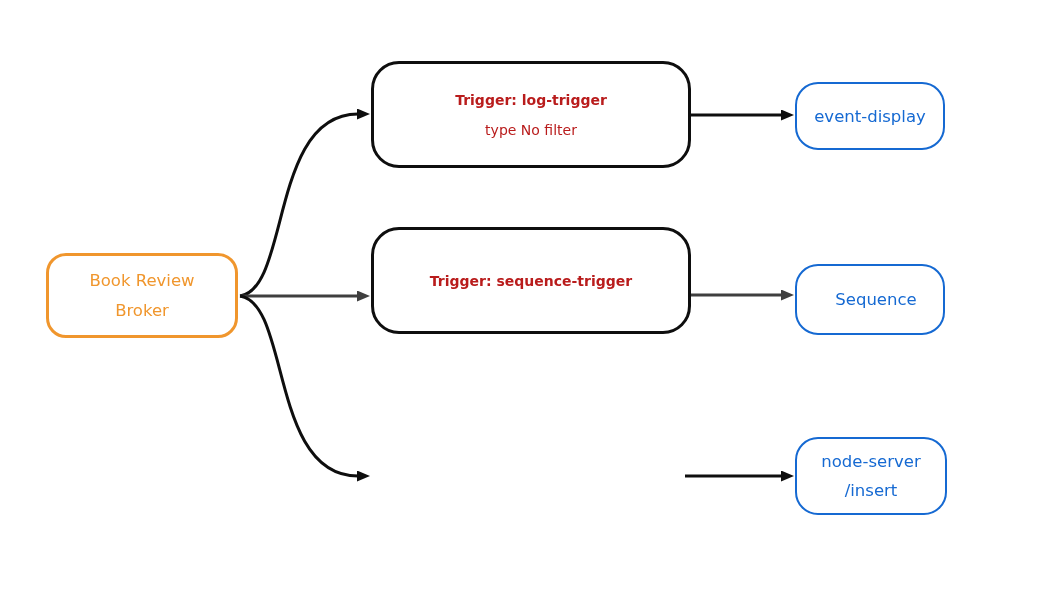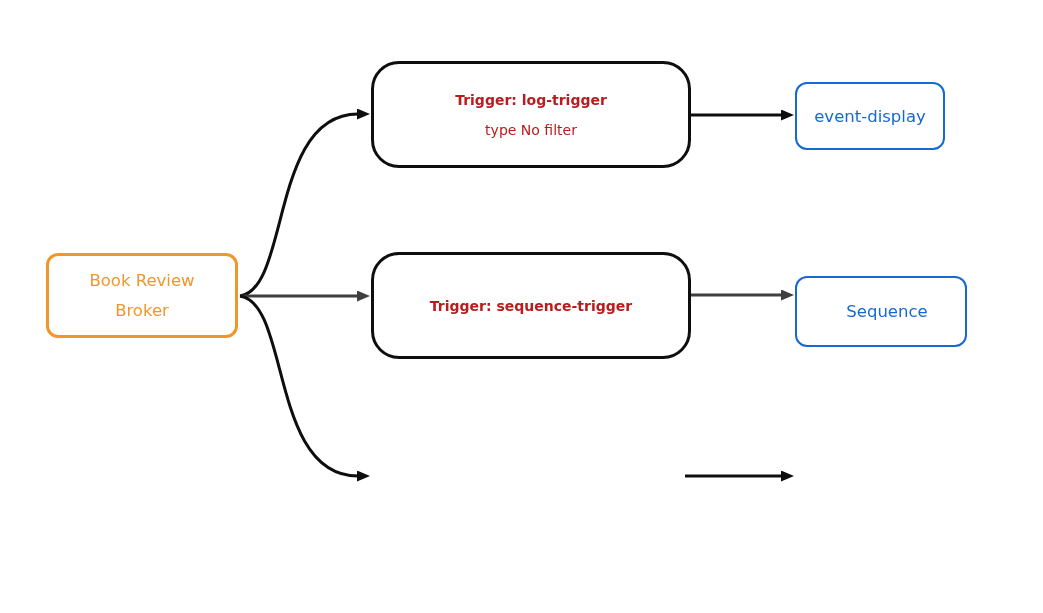--- a/index.html
+++ b/index.html
@@ -29,58 +29,58 @@
     flex-direction: column;
     align-items: center;
     justify-content: center;
     background: #ffffff;
     text-align: center;
   }
   .broker {
     left: 46px; top: 253px;
     width: 192px; height: 85px;
     border: 3px solid #F0962D;
-    border-radius: 12px;
+    border-radius: 20px;
     color: #F0962D;
     font-size: 16.5px;
     line-height: 30px;
   }
   .broker .label-wrap {
     max-width: 120px;
   }
   .trigger {
     border: 3px solid #0E0E0E;
     border-radius: 28px;
     color: #b91c1c;
     font-size: 14px;
     line-height: 30px;
     left: 371px;
     width: 320px;
   }
   .trigger-1 { top: 61px;  height: 107px; }
-  .trigger-2 { top: 252px; height: 107px; text-align: center; }
+  .trigger-2 { top: 227px; height: 107px; text-align: center; }
   .trigger-3 { top: 413px; height: 124px; }
   .trigger .tline { width: 100%; }
   .trigger .t-title { font-weight: 700; }
   .trigger .bold { font-weight: 700; }
   .trigger .tline.align-right {
     text-align: right;
     padding-right: 22px;
     box-sizing: border-box;
   }
   .sink {
     border: 2.5px solid #1569D2;
-    border-radius: 12px;
+    border-radius: 23px;
     color: #1569D2;
     font-size: 16.5px;
     line-height: 29px;
     left: 795px;
   }
   .sink-1 { top: 82px;  width: 150px; height: 68px; }
-  .sink-2 { top: 276px; width: 172px; height: 71px; padding-left: 12px; }
+  .sink-2 { top: 264px; width: 150px; height: 71px; padding-left: 12px; }
   .sink-3 { top: 437px; width: 152px; height: 78px; }
   .sink .label-wrap { max-width: 112px; }
 </style>
 </head>
 <body>
 
 <div id="canvas">
 
   <svg id="edges" viewBox="0 0 1043 613" xmlns="http://www.w3.org/2000/svg">
     <defs>
@@ -116,14 +116,17 @@
 
 
   <div class="node sink sink-1">
     <div class="label-wrap">event-display</div>
   </div>
 
   <div class="node sink sink-2">
     <div class="label-wrap">Sequence</div>
   </div>
 
+  <div class="node sink sink-3">
+    <div class="label-wrap">node-server /insert</div>
+  </div>
 
 </div>
 
 </body></html>

